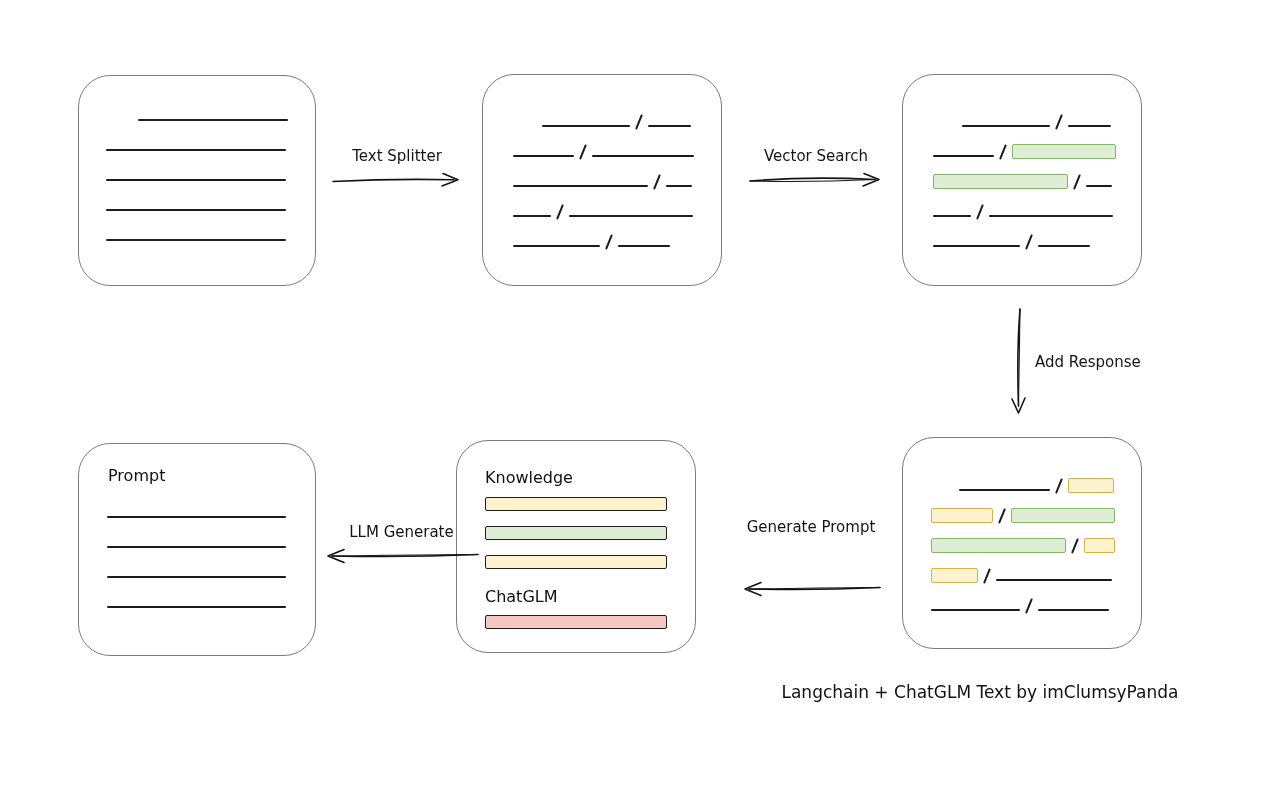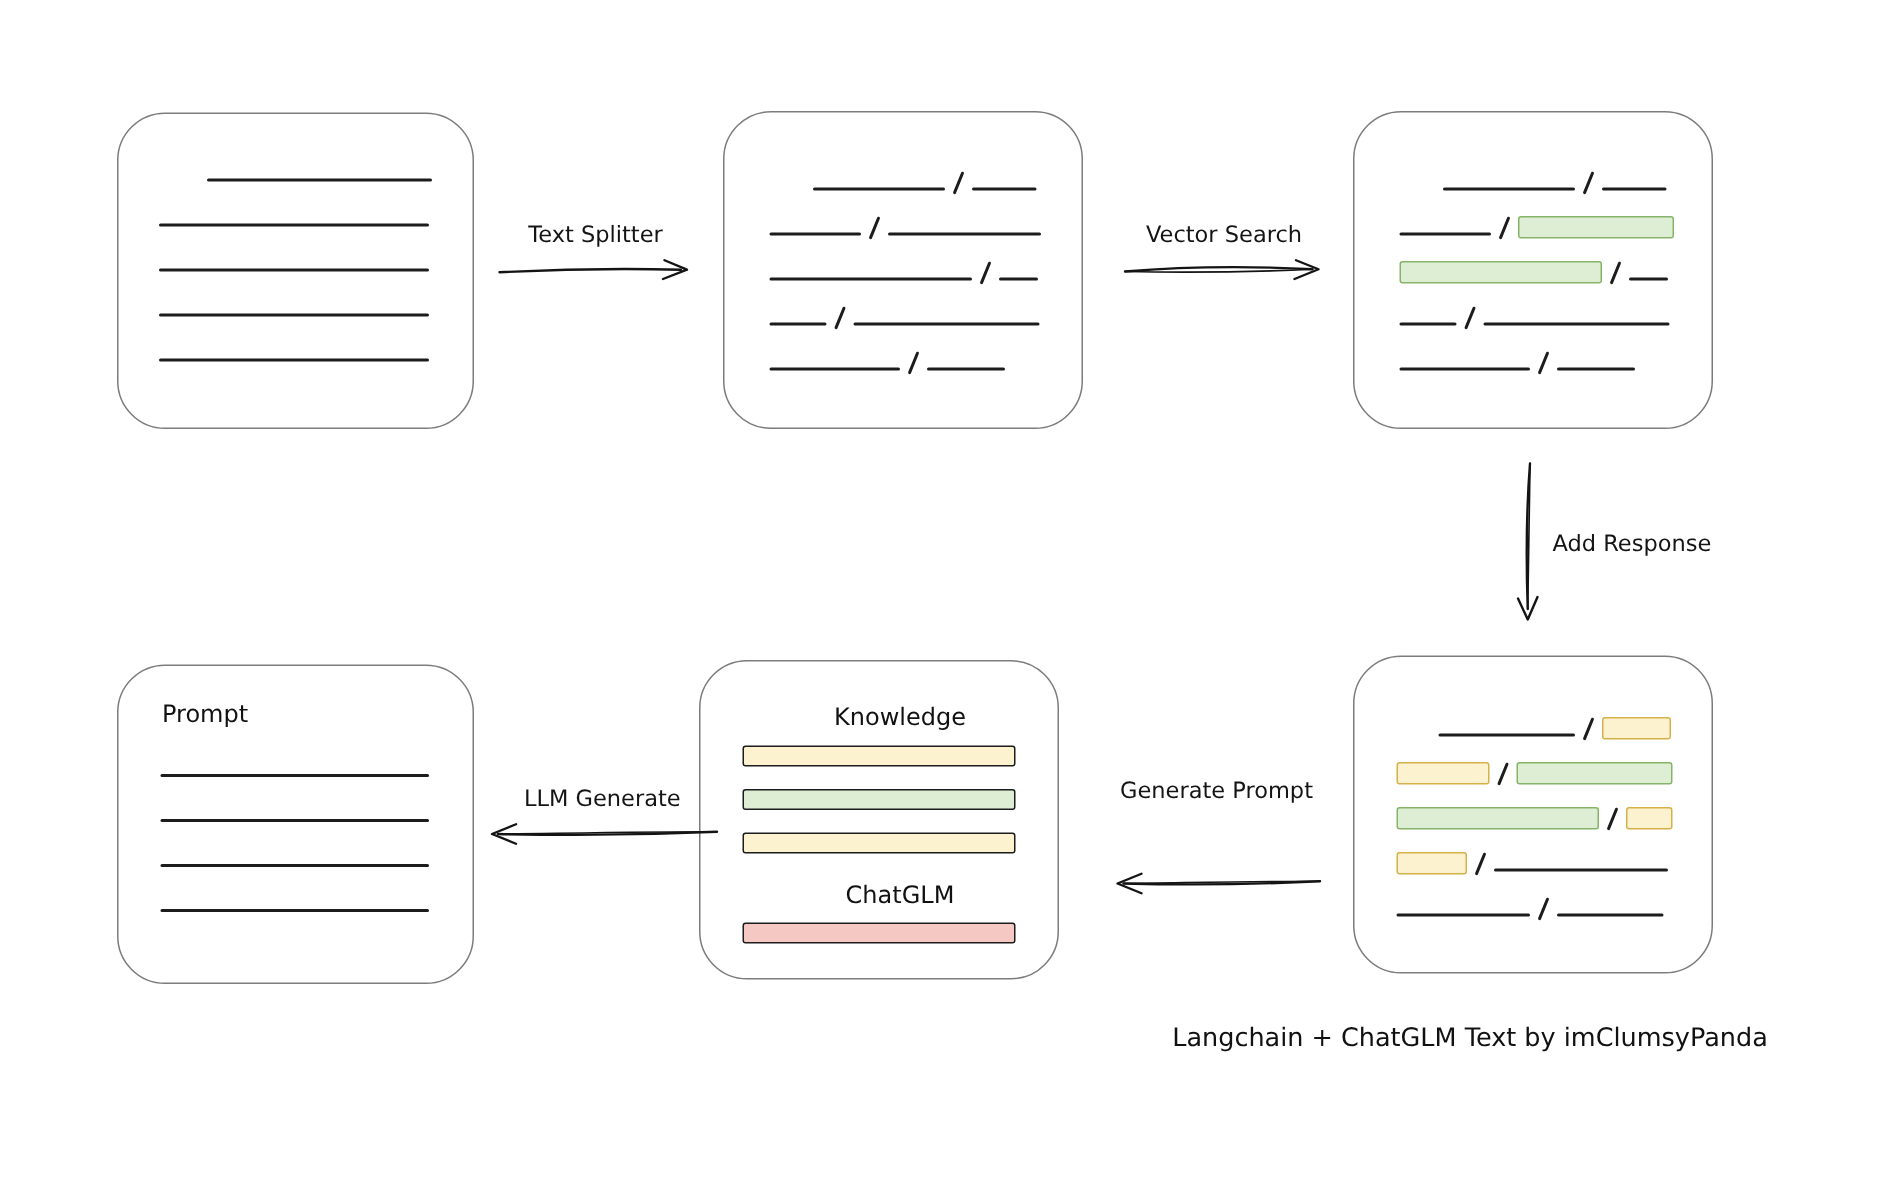--- a/index.html
+++ b/index.html
@@ -18,21 +18,21 @@
   .box {
     position:absolute;
     background:#ffffff;
     border:1.4px solid #7c7c7c;
     border-radius:32px;
   }
   #box-document { left:78px;  top:75px;  width:238px; height:211px; }
   #box-chunks   { left:482px; top:74px;  width:240px; height:212px; }
   #box-search   { left:902px; top:74px;  width:240px; height:212px; }
   #box-context  { left:902px; top:437px; width:240px; height:212px; }
-  #box-prompt   { left:466px; top:440px; width:240px; height:213px;text-align:center; }
+  #box-prompt   { left:456px; top:440px; width:240px; height:213px; }
   #box-answer   { left:78px;  top:443px; width:238px; height:213px; }
 
   
   .rows { width:100%; }
   #box-document .rows { padding:16px 0 0 27px; }
   #box-chunks .rows,
   #box-search .rows   { padding:23px 0 0 30px; }
   #box-context .rows  { padding:24px 0 0 28px; }
   #box-answer .rows   { margin-top:3px; padding-left:28px; }
 

